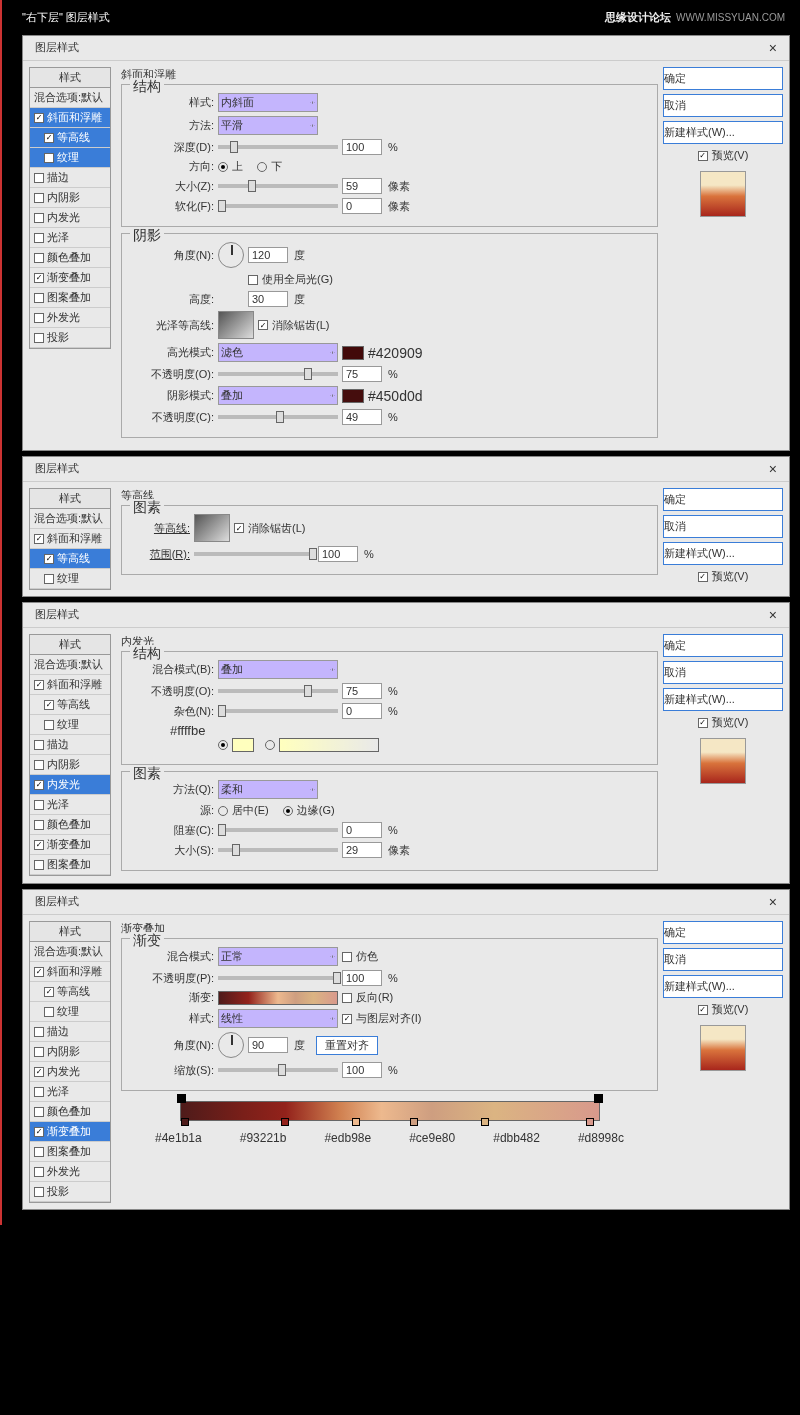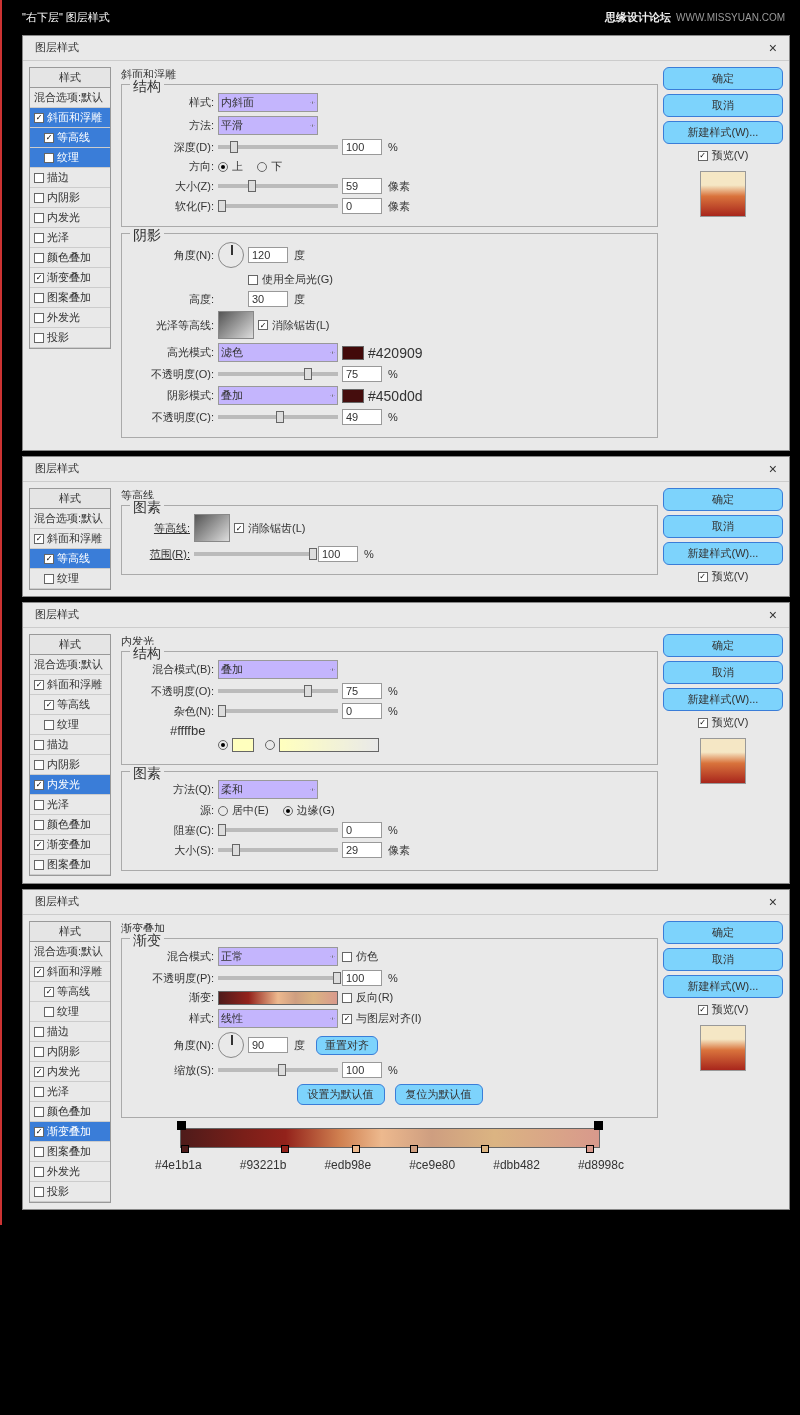--- a/index.html
+++ b/index.html
@@ -33,21 +33,21 @@
 .row { display: flex; align-items: center; margin-bottom: 4px; gap: 4px; }
 .lbl { width: 84px; text-align: right; }
 .lbl-sm { width: 60px; text-align: right; text-decoration: underline; }
 .select { border: 1px solid #999; background: #c4b5fd; padding: 1px 2px; width: 100px; display:flex; justify-content:space-between; align-items:center; }
 .select::after { content: "÷"; color:#666; transform: rotate(90deg) scaleX(0.5); font-size: 10px;}
 .slider { display: inline-block; width: 120px; height: 4px; background: #bbb; position: relative; }
 .slider .thumb { position: absolute; top: -4px; width: 8px; height: 12px; background: #ddd; border: 1px solid #666; }
 .numbox { width: 40px; border: 1px solid #999; background: #fff; padding: 1px 3px; text-align: left; }
 .unit { margin-left: 2px; }
 
-.btn { border: 1px solid #3a7dd8; background: #7dd3fc; padding: 3px 0; text-align: center; margin-bottom: 4px; cursor: pointer; border-radius: 6px; }
+.btn { border: 1px solid #3a7dd8; background: #ffffff; padding: 3px 0; text-align: left; margin-bottom: 4px; cursor: pointer; border-radius: 0; }
 .preview-box { width: 46px; height: 46px; border: 1px solid #999; margin: 8px auto 0; background: linear-gradient(#f5e7c5 30%, #d9733c 55%, #a8261c); }
 
 .radio { width: 10px; height: 10px; border: 1px solid #666; border-radius: 50%; display: inline-flex; align-items:center; justify-content:center; }
 .radio.on::after { content:""; width:4px; height:4px; border-radius:50%; background:#000; }
 
 .swatch { width: 22px; height: 14px; border: 1px solid #666; }
 .hex { font-size: 14px; font-weight: normal; }
 .curve { width: 36px; height: 28px; border: 1px solid #888; background: linear-gradient(135deg,#555 0%, #ddd 100%); }
 .angle-dial { width: 26px; height: 26px; border: 1px solid #888; border-radius: 50%; position:relative; }
 .angle-dial::after { content:""; position:absolute; width:2px; height:10px; background:#333; left:12px; top:2px; transform-origin: bottom; }
@@ -516,24 +516,20 @@
             </div>
         <div class="row"><span class="lbl">角度(N):</span><span class="angle-dial"></span><span class="numbox">90</span><span class="unit">度</span>&nbsp;<span class="btn" style="display:inline-block;padding:1px 8px;margin:0">重置对齐</span></div>
         <div class="row">
               <span class="lbl">缩放(S):</span>
               <span class="slider">
                 <span class="thumb" style="left:50%"></span>
               </span>
               <span class="numbox">100</span>
               <span class="unit">%</span>
             </div>
-        <div class="row" style="justify-content:center;gap:10px;margin-top:6px">
-          <span class="btn" style="display:inline-block;padding:2px 10px;margin:0">设置为默认值</span>
-          <span class="btn" style="display:inline-block;padding:2px 10px;margin:0">复位为默认值</span>
-        </div>
       </div>
       <div class="grad-bar">
         <span class="stop top" style="left:-4px"></span>
         <span class="stop top" style="right:-4px"></span>
         <span class="stop" style="left:0%;background:#4e1b1a"></span>
         <span class="stop" style="left:24%;background:#93221b"></span>
         <span class="stop" style="left:41%;background:#edb98e"></span>
         <span class="stop" style="left:55%;background:#ce9e80"></span>
         <span class="stop" style="left:72%;background:#dbb482"></span>
         <span class="stop" style="left:97%;background:#d8998c"></span>

